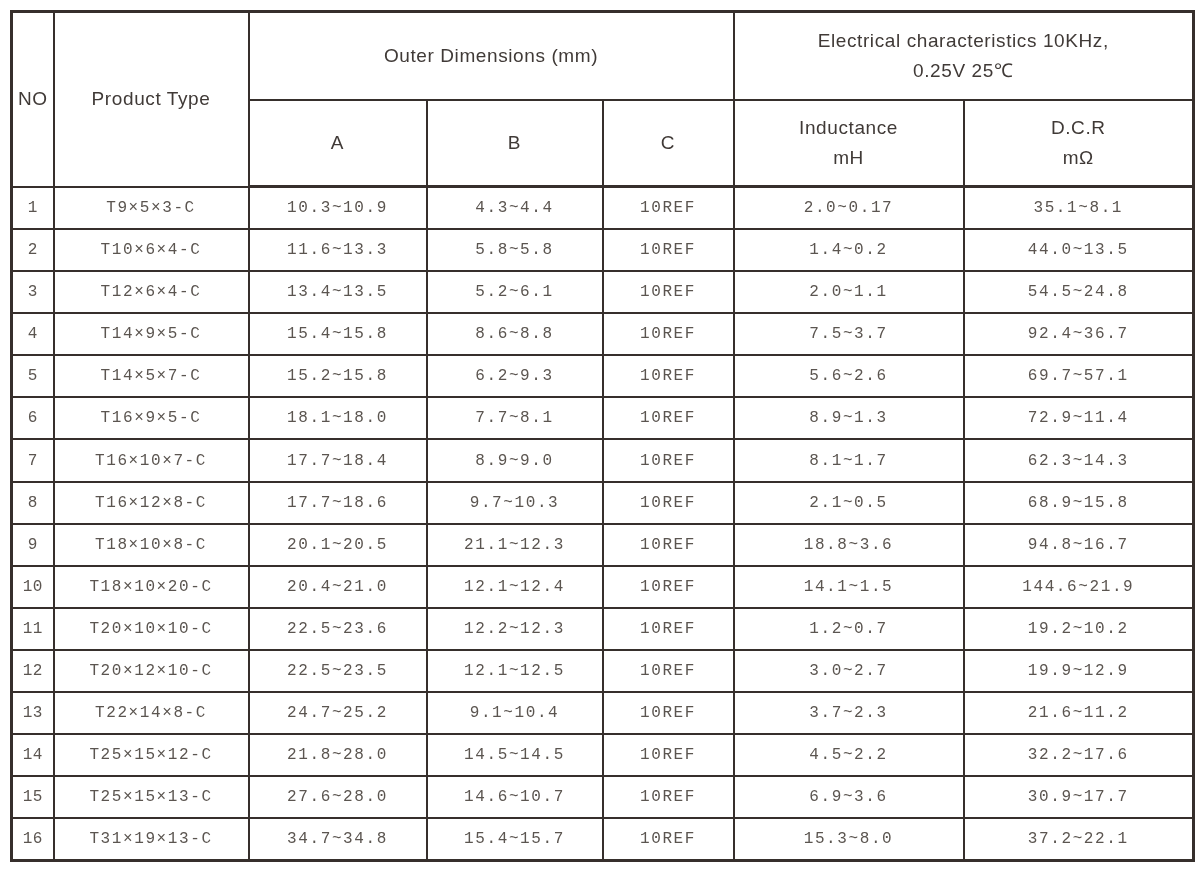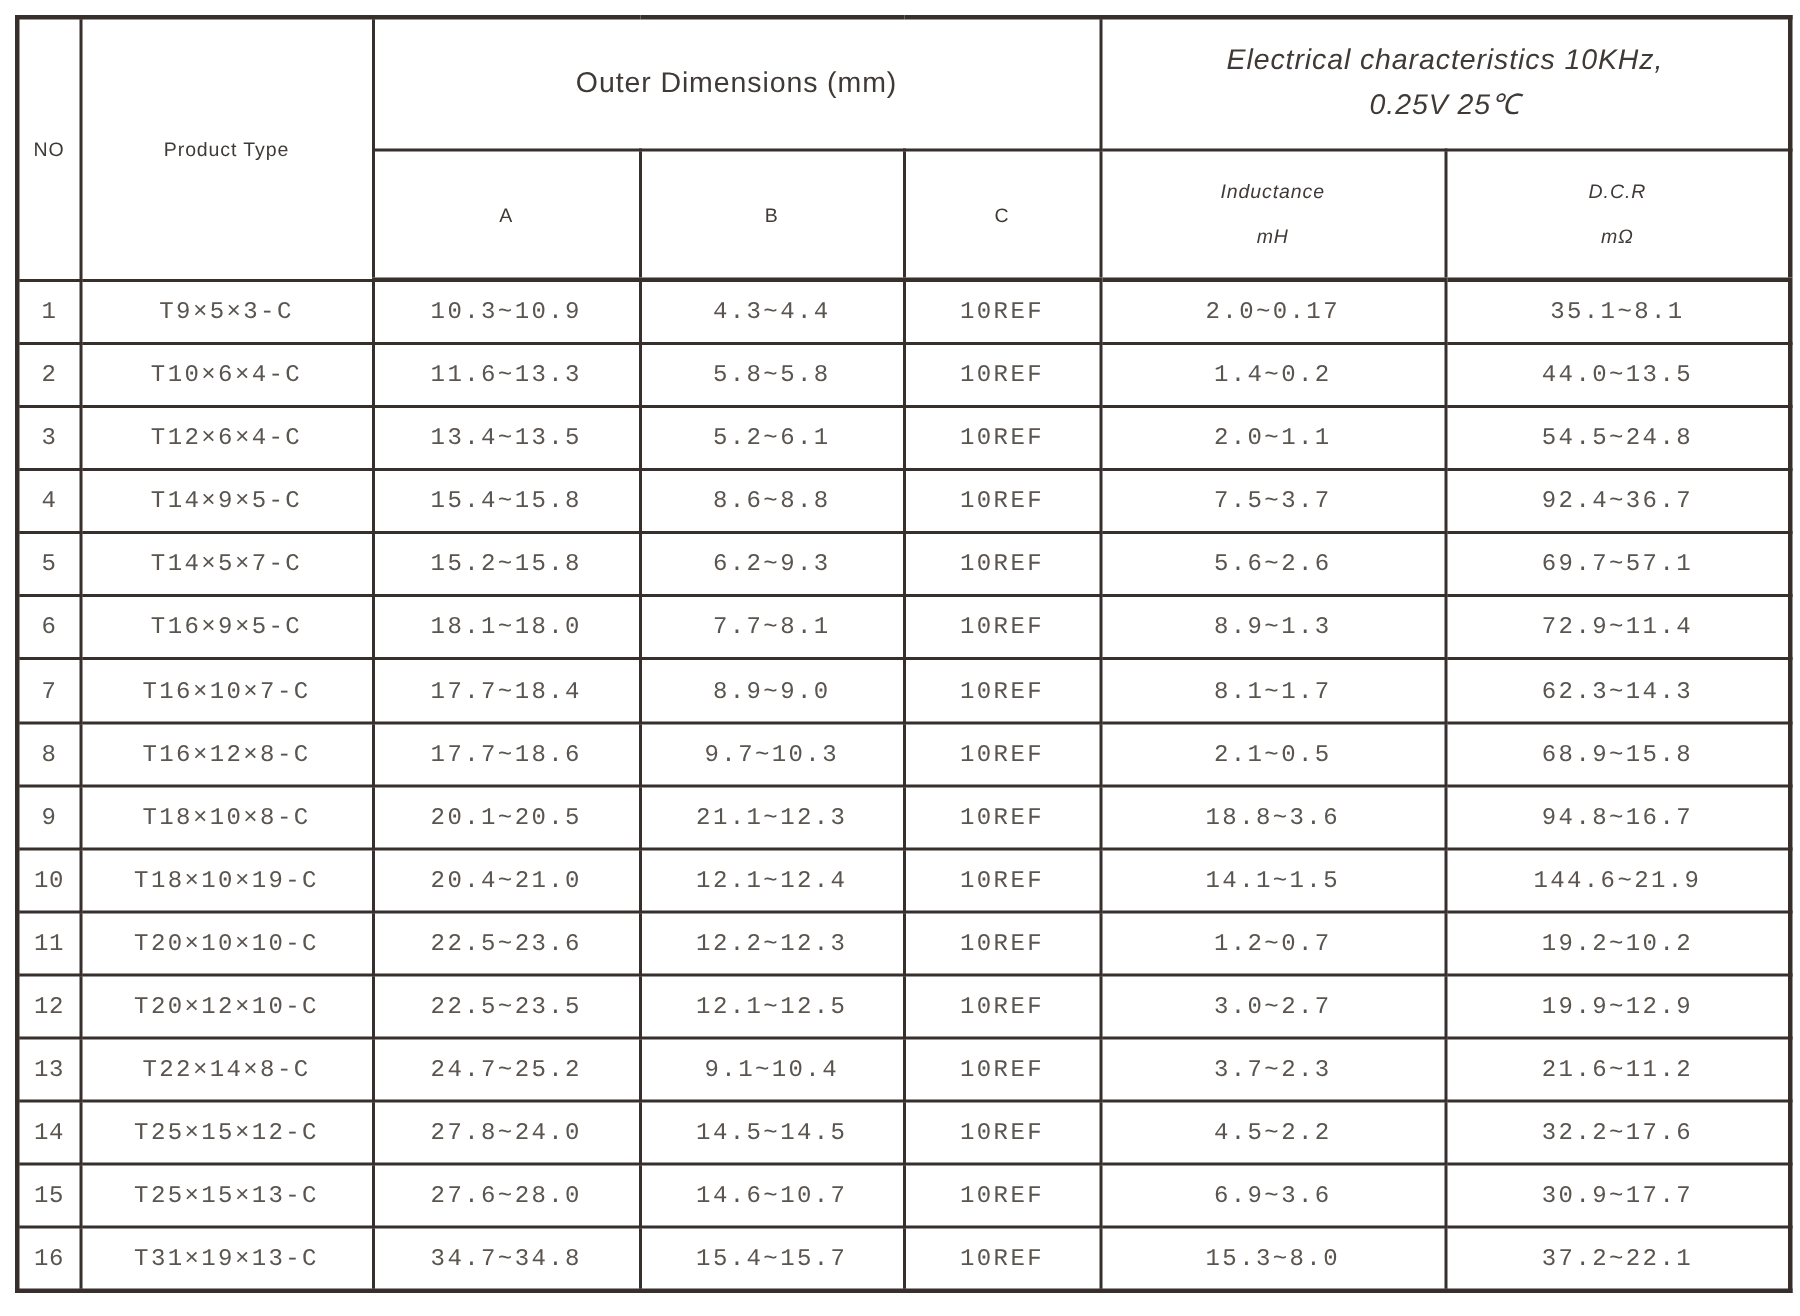--- a/index.html
+++ b/index.html
@@ -26,27 +26,27 @@
   th, td {
     border: 2px solid #362f2c;
     text-align: center;
     vertical-align: middle;
     padding: 0;
     overflow: hidden;
     white-space: nowrap;
   }
   th {
     font-weight: normal;
-    font-size: 13px;
+    font-size: 19px;
     color: #403a37;
     letter-spacing: 0.6px;
   }
   tr.header-top th { height: 86px; }
   tr.header-sub th { height: 84px; border-bottom: 3px solid #362f2c; }
-  th.two-line { line-height: 30px; font-style: italic; }
+  th.two-line { line-height: 30px; }
   th.group-head { font-size: 19px; }
   tr.body-row { height: 42px; }
   td {
     font-family: "Liberation Mono", monospace;
     font-size: 16px;
     color: #5b5550;
     letter-spacing: 1.6px;
   }
   td.cell-no { letter-spacing: 0.5px; }
 </style>
@@ -163,21 +163,21 @@
       <td class="cell-no">9</td>
       <td>T18×10×8-C</td>
       <td>20.1~20.5</td>
       <td>21.1~12.3</td>
       <td>10REF</td>
       <td>18.8~3.6</td>
       <td>94.8~16.7</td>
     </tr>
     <tr class="body-row">
       <td class="cell-no">10</td>
-      <td>T18×10×19-C</td>
+      <td>T18×10×20-C</td>
       <td>20.4~21.0</td>
       <td>12.1~12.4</td>
       <td>10REF</td>
       <td>14.1~1.5</td>
       <td>144.6~21.9</td>
     </tr>
     <tr class="body-row">
       <td class="cell-no">11</td>
       <td>T20×10×10-C</td>
       <td>22.5~23.6</td>
@@ -200,21 +200,21 @@
       <td>T22×14×8-C</td>
       <td>24.7~25.2</td>
       <td>9.1~10.4</td>
       <td>10REF</td>
       <td>3.7~2.3</td>
       <td>21.6~11.2</td>
     </tr>
     <tr class="body-row">
       <td class="cell-no">14</td>
       <td>T25×15×12-C</td>
-      <td>27.8~24.0</td>
+      <td>21.8~28.0</td>
       <td>14.5~14.5</td>
       <td>10REF</td>
       <td>4.5~2.2</td>
       <td>32.2~17.6</td>
     </tr>
     <tr class="body-row">
       <td class="cell-no">15</td>
       <td>T25×15×13-C</td>
       <td>27.6~28.0</td>
       <td>14.6~10.7</td>

